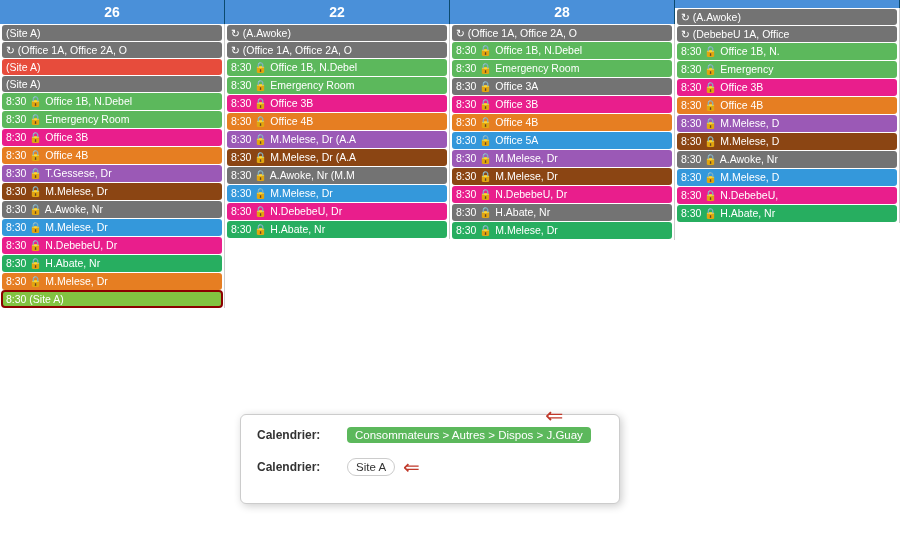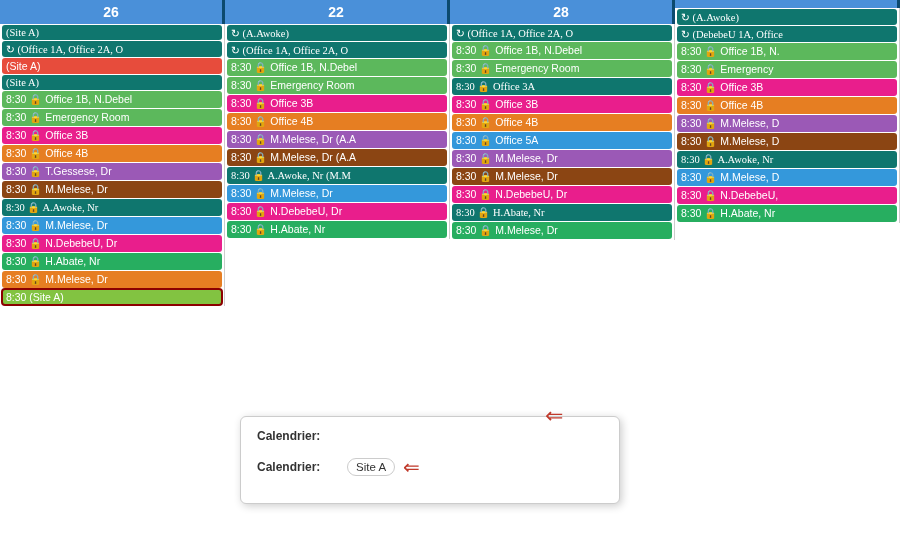--- a/index.html
+++ b/index.html
@@ -20,42 +20,42 @@
       height: 544px;
     }
 
     .col-header {
       background: #4a90d9;
       color: white;
       text-align: center;
       font-size: 14px;
       font-weight: bold;
       padding: 4px;
-      border-right: 3px solid #0c4a6e;
+      border-right: 1px solid #0c4a6e;
     }
 
     .col-body {
       border-right: 1px solid #ccc;
       overflow: hidden;
     }
 
     .event-item {
       padding: 2px 4px;
       margin: 1px 2px;
       border-radius: 3px;
       color: white;
       font-size: 10.5px;
       white-space: nowrap;
       overflow: hidden;
       text-overflow: ellipsis;
       cursor: pointer;
     }
 
     .event-item.green { background: #5cb85c; }
-    .event-item.teal { background: #0f766e; font-family: Liberation Serif, serif; }
+    .event-item.teal { background: #737373; }
     .event-item.orange { background: #e67e22; }
     .event-item.blue { background: #3498db; }
     .event-item.pink { background: #e91e8c; }
     .event-item.purple { background: #9b59b6; }
     .event-item.brown { background: #8B4513; }
     .event-item.dark-green { background: #27ae60; }
     .event-item.light-green { background: #82c341; }
 
     .event-item.selected-outline {
       outline: 2px solid #8B0000;
@@ -205,20 +205,21 @@
       <div class="event-item blue">8:30 🔒 M.Melese, D</div>
       <div class="event-item pink">8:30 🔒 N.DebebeU,</div>
       <div class="event-item dark-green">8:30 🔒 H.Abate, Nr</div>
     </div>
   </div>
 </div>
 
 <div class="tooltip-popup">
   <div class="tooltip-row">
     <span class="tooltip-label">Calendrier:</span>
+    <span class="tooltip-value-green">Consommateurs &gt; Autres &gt; Dispos &gt; J.Guay</span>
   </div>
   <div class="tooltip-row">
     <span class="tooltip-label">Calendrier:</span>
     <span class="tooltip-value-box">Site A</span>
     <span class="arrow-red">⇐</span>
   </div>
 </div>
 
 <div style="position:absolute; left: 545px; bottom: 115px; color: #c0392b; font-size: 22px; z-index:11;">⇐</div>
 

